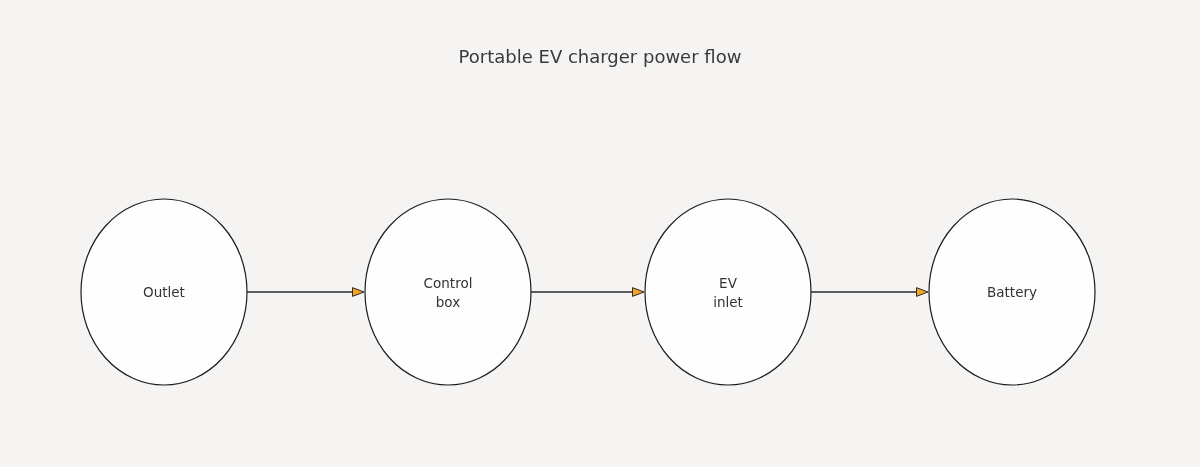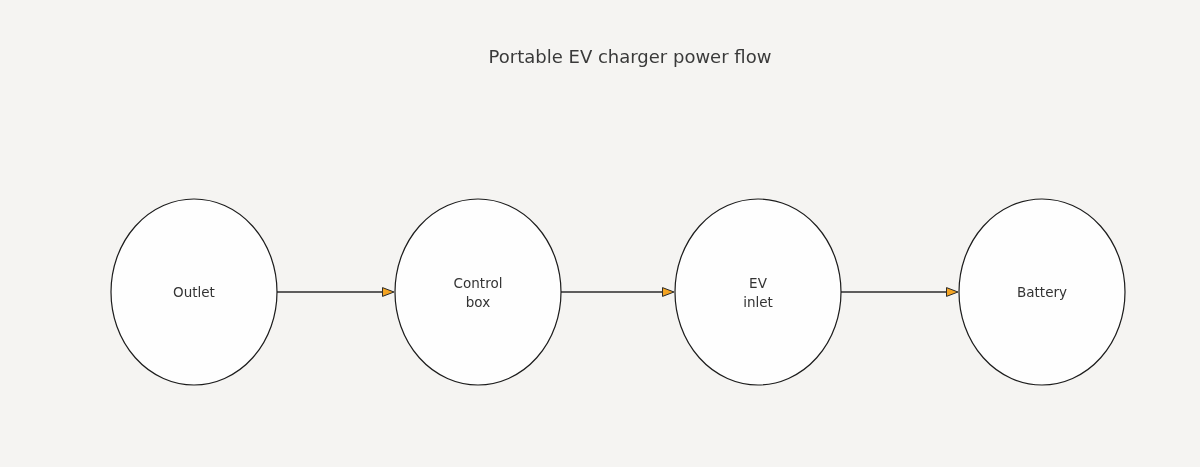--- a/index.html
+++ b/index.html
@@ -10,21 +10,20 @@
       width: 1200px;
       height: 467px;
       background: var(--background, #f5f4f2);
       font-family: "DejaVu Sans", sans-serif;
       overflow: hidden;
     }
     .canvas {
       position: relative;
       width: 1023px;
       height: 467px;
-      padding-left: 30px;
     }
     svg { display: block; }
     .diagram-title {
       fill: var(--title-text, #3a3a3a);
       font-size: 18px;
       font-family: "DejaVu Sans", sans-serif;
       text-anchor: middle;
     }
     .node-ellipse {
       fill: var(--node-fill, #fefefe);

